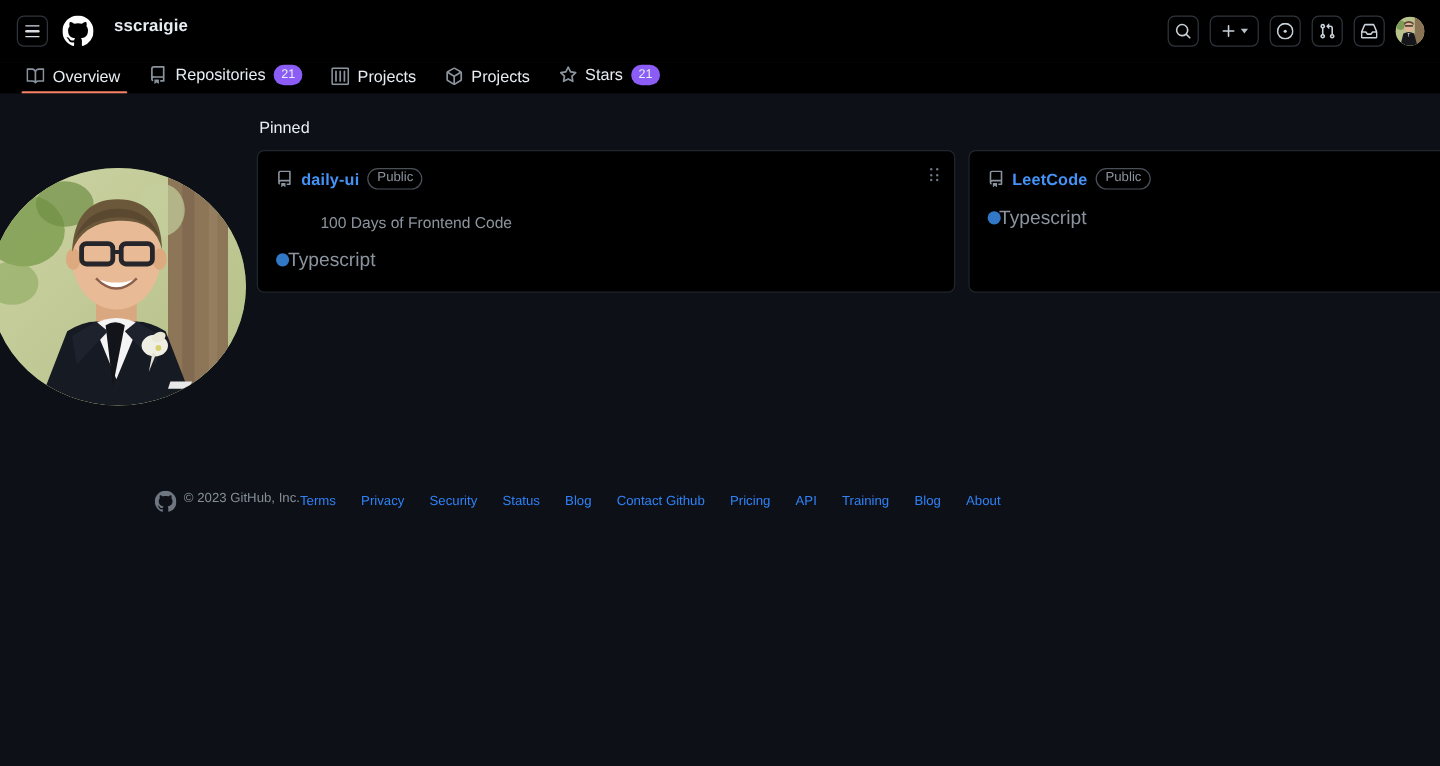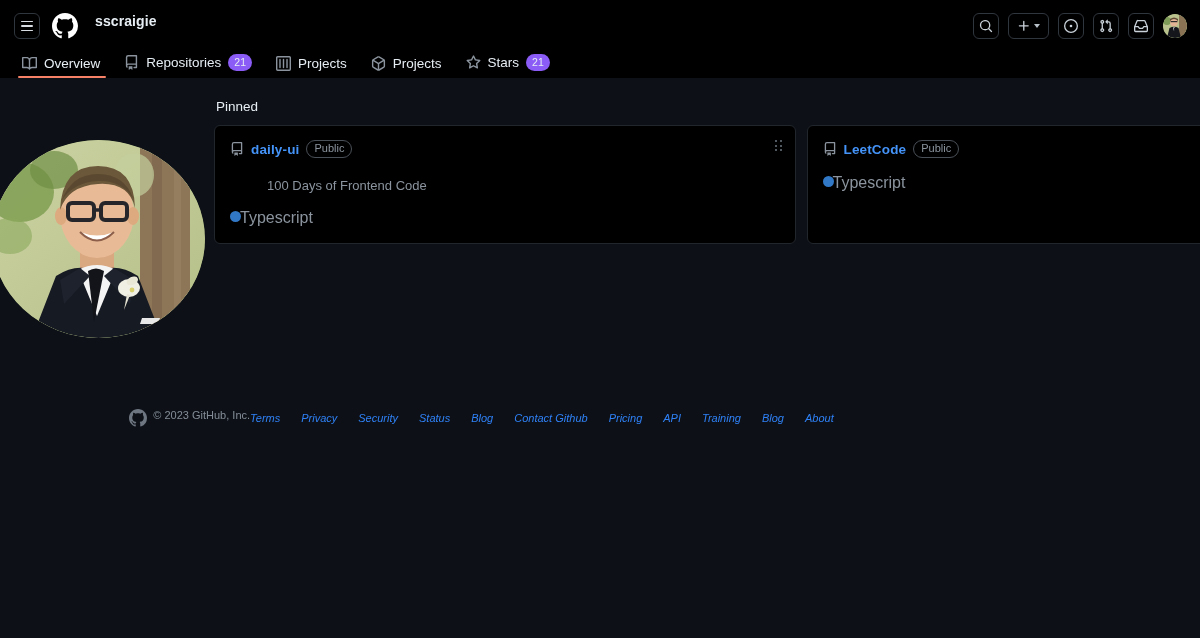--- a/index.html
+++ b/index.html
@@ -205,21 +205,20 @@
     gap: 0;
     font-size: 11px;
   }
   .footer-logo { color: #6e7681; display: flex; align-items: center; margin-right: 6px; }
   .copyright { color: #848d97; }
   .footer-links { display: flex; align-items: center; }
   .footer-links a {
     color: #2f81f7;
     text-decoration: none;
     margin-right: 21px;
-    font-style: italic;
   }
   .footer-links a:first-child { margin-right: 21px; }
 </style>
 </head>
 <body>
 
 <div class="header">
   <div class="hdr-left">
     <div class="icon-box hamburger">
       <span></span>

